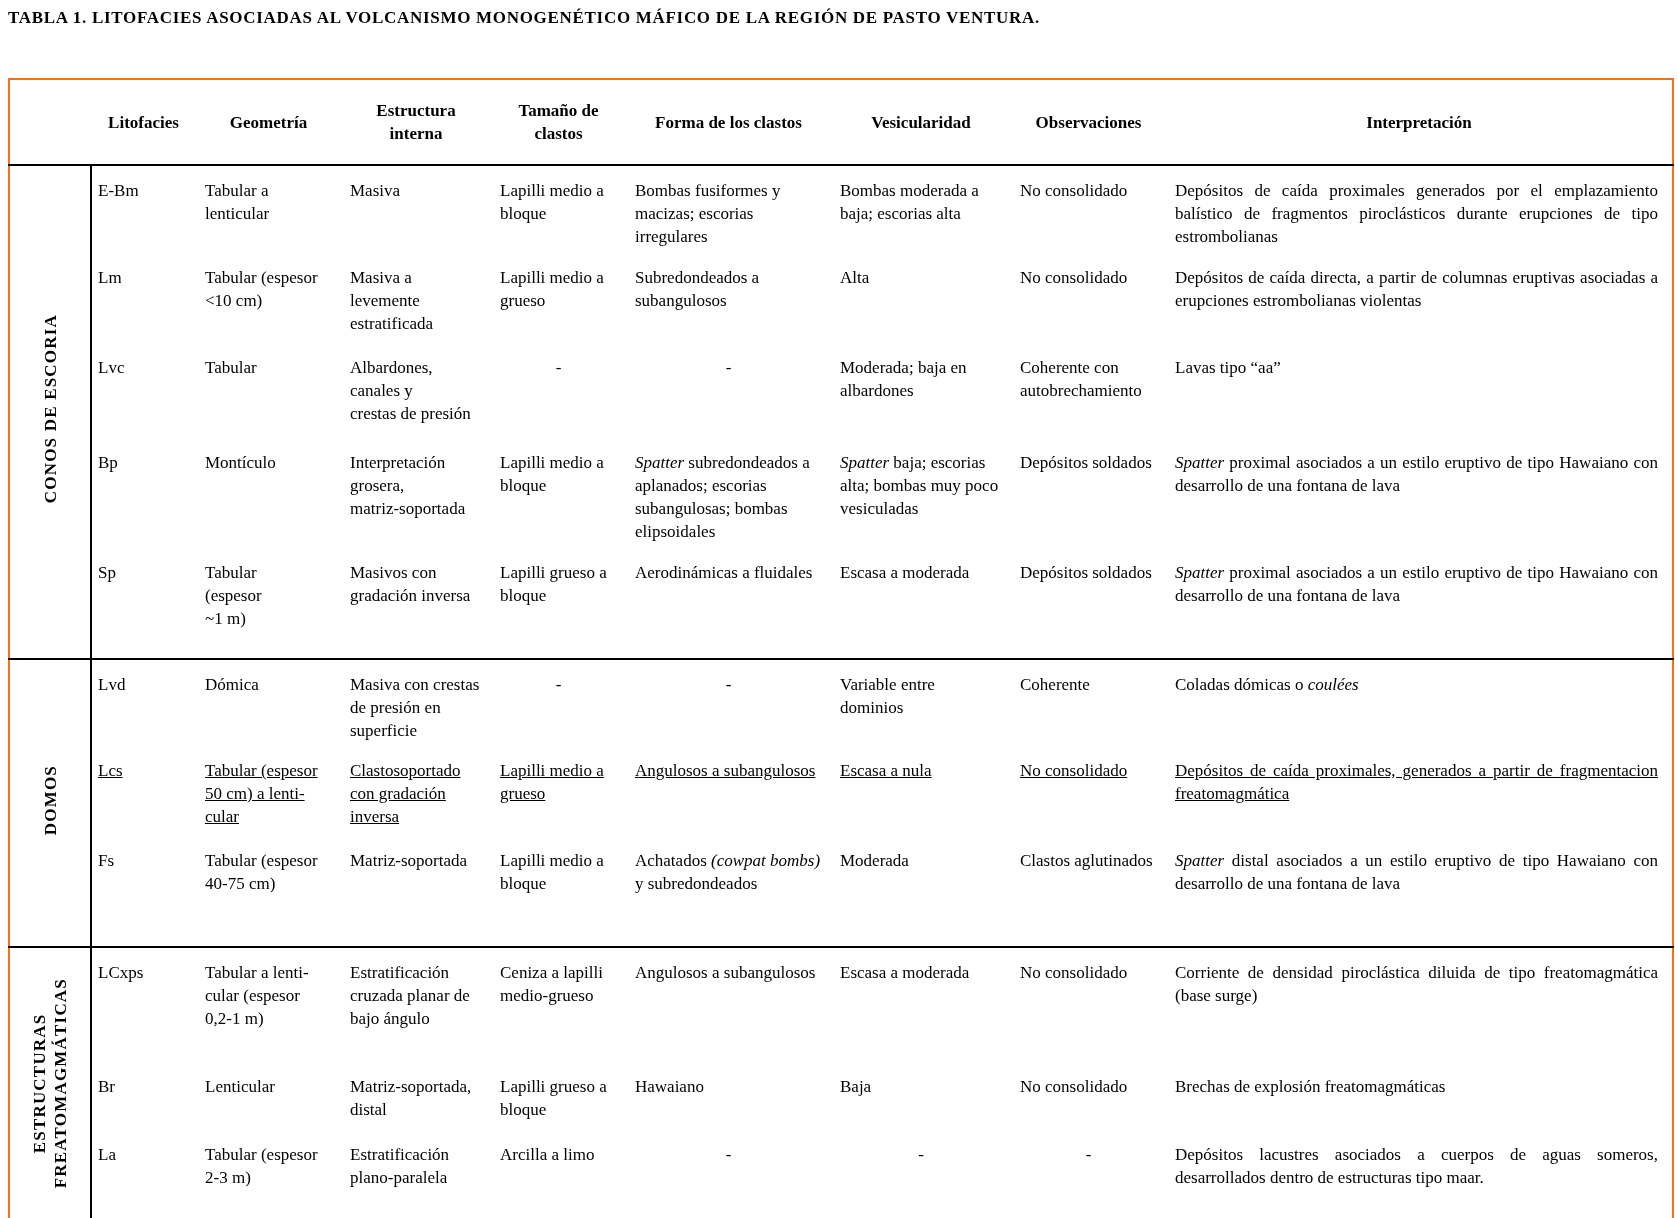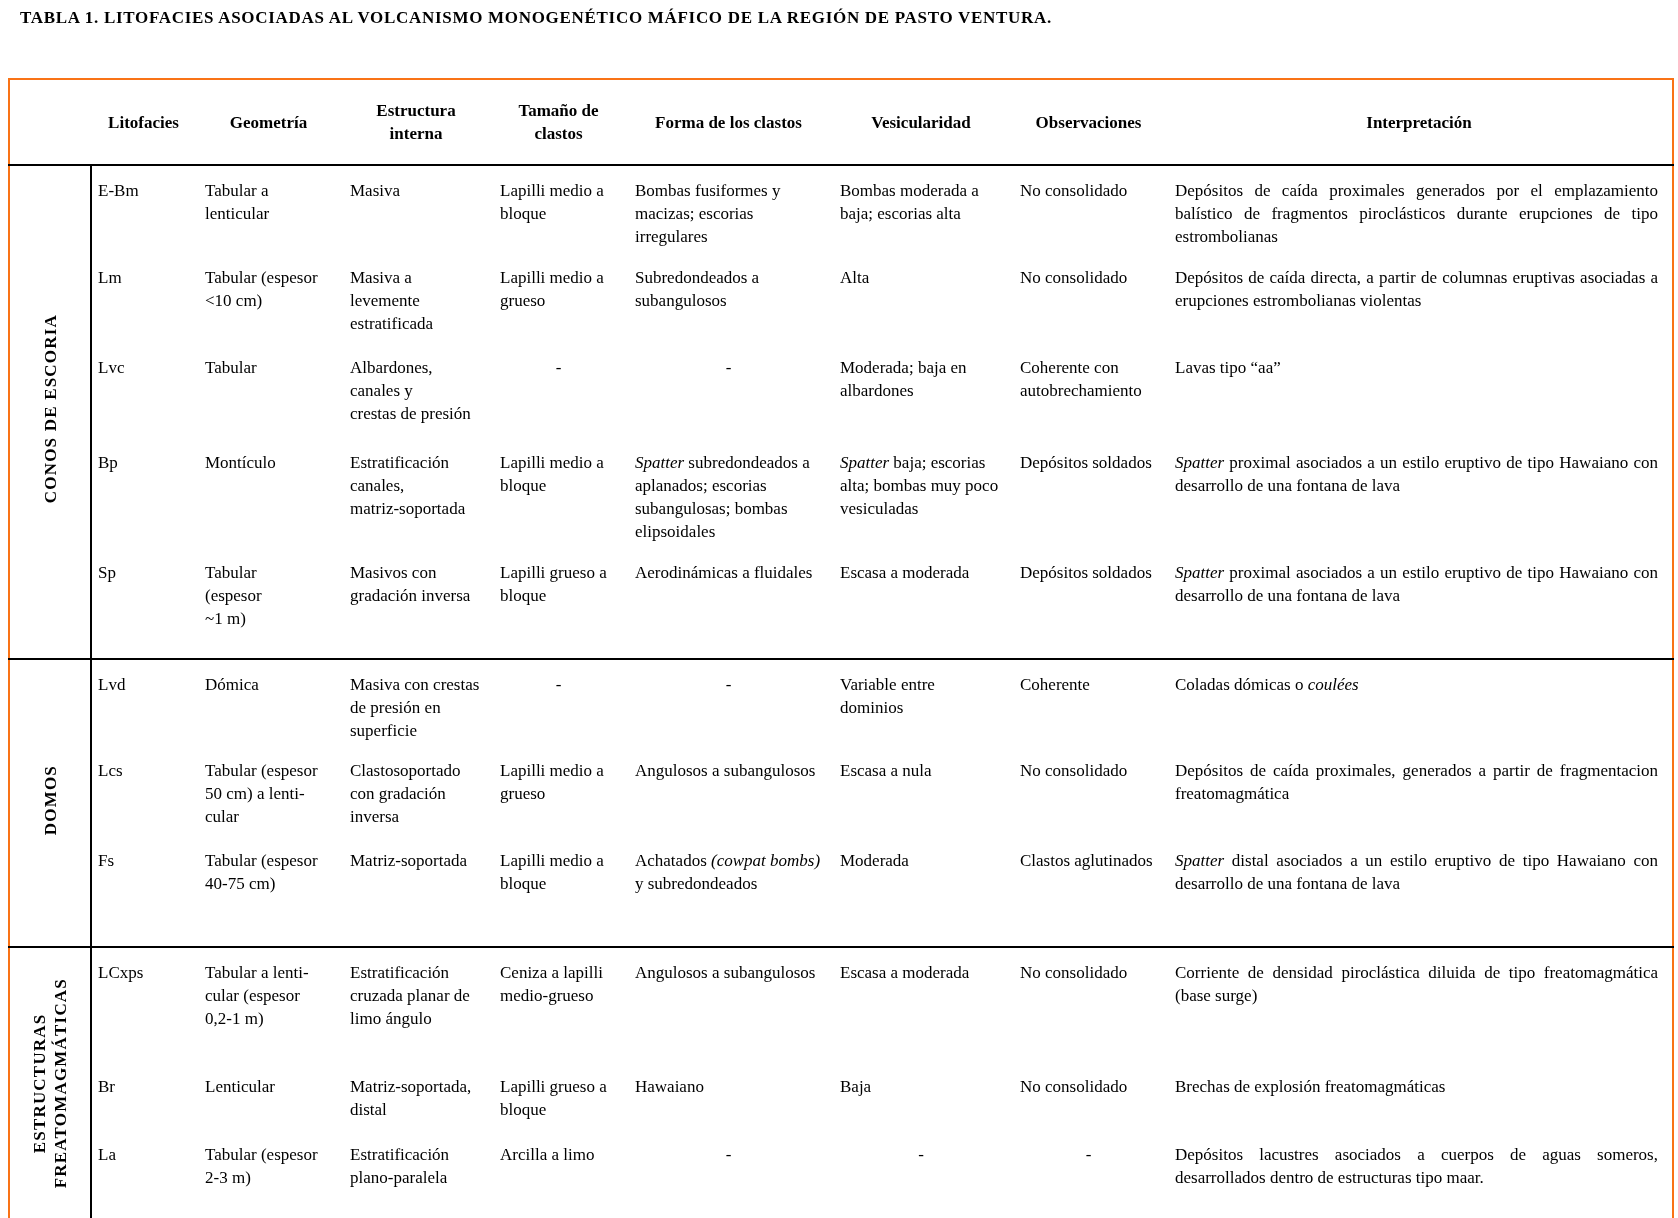--- a/index.html
+++ b/index.html
@@ -17,21 +17,20 @@
     overflow: hidden;
   }
   #title {
     position: absolute;
     left: 8px;
     top: 8px;
     font-size: 17px;
     font-weight: bold;
     letter-spacing: 0.7px;
     white-space: nowrap;
-    margin-left: 12px;
   }
   #litho-table {
     position: absolute;
     left: 8px;
     top: 70px;
     border-collapse: collapse;
     table-layout: fixed;
     width: 1666px;
     border: 2px solid #f97316;
     font-size: 17px;
@@ -145,21 +144,21 @@
 crestas de presión</td>
           <td class="tamano dash">-</td>
           <td class="forma dash">-</td>
           <td class="vesicularidad">Moderada; baja en albardones</td>
           <td class="observaciones">Coherente con autobrechamiento</td>
           <td class="interpretacion">Lavas tipo “aa”</td>
         </tr>
         <tr class="" style="height: 110px;">
           <td class="litofacies">Bp</td>
           <td class="geometria">Montículo</td>
-          <td class="estructura">Estratificación canales,
+          <td class="estructura">Interpretación grosera,
 matriz-soportada</td>
           <td class="tamano">Lapilli medio a bloque</td>
           <td class="forma"><i>Spatter</i> subredondeados a aplanados; escorias subangulosas; bombas elipsoidales</td>
           <td class="vesicularidad"><i>Spatter</i> baja; escorias alta; bombas muy poco vesiculadas</td>
           <td class="observaciones">Depósitos soldados</td>
           <td class="interpretacion"><i>Spatter</i> proximal asociados a un estilo eruptivo de tipo Hawaiano con desarrollo de una fontana de lava</td>
         </tr>
         <tr class="" style="height: 111px;">
           <td class="litofacies">Sp</td>
           <td class="geometria">Tabular
@@ -178,21 +177,21 @@
           <th class="group-th" rowspan="3"><span class="vlabel">DOMOS</span></th>
           <td class="litofacies">Lvd</td>
           <td class="geometria">Dómica</td>
           <td class="estructura">Masiva con crestas de presión en superficie</td>
           <td class="tamano dash">-</td>
           <td class="forma dash">-</td>
           <td class="vesicularidad">Variable entre dominios</td>
           <td class="observaciones">Coherente</td>
           <td class="interpretacion">Coladas dómicas o <i>coulées</i></td>
         </tr>
-        <tr class="" style="height: 90px;">
+        <tr class="" style="height: 90px; text-decoration: underline;">
           <td class="litofacies">Lcs</td>
           <td class="geometria">Tabular (espesor 50 cm) a lenti-
 cular</td>
           <td class="estructura">Clastosoportado con gradación inversa</td>
           <td class="tamano">Lapilli medio a grueso</td>
           <td class="forma">Angulosos a subangulosos</td>
           <td class="vesicularidad">Escasa a nula</td>
           <td class="observaciones">No consolidado</td>
           <td class="interpretacion">Depósitos de caída proximales, generados a partir de fragmentacion freatomagmática</td>
         </tr>
@@ -208,21 +207,21 @@
         </tr>
       </tbody>
       <tbody>
         <tr class="first" style="height: 115px;">
           <th class="group-th" rowspan="3"><span class="vlabel">ESTRUCTURAS
 FREATOMAGMÁTICAS</span></th>
           <td class="litofacies">LCxps</td>
           <td class="geometria">Tabular a lenti-
 cular (espesor
 0,2-1 m)</td>
-          <td class="estructura">Estratificación cruzada planar de limo ángulo</td>
+          <td class="estructura">Estratificación cruzada planar de bajo ángulo</td>
           <td class="tamano">Ceniza a lapilli medio-grueso</td>
           <td class="forma">Angulosos a subangulosos</td>
           <td class="vesicularidad">Escasa a moderada</td>
           <td class="observaciones">No consolidado</td>
           <td class="interpretacion">Corriente de densidad piroclástica diluida de tipo freatomagmática (base surge)</td>
         </tr>
         <tr class="" style="height: 68px;">
           <td class="litofacies">Br</td>
           <td class="geometria">Lenticular</td>
           <td class="estructura">Matriz-soportada, distal</td>

